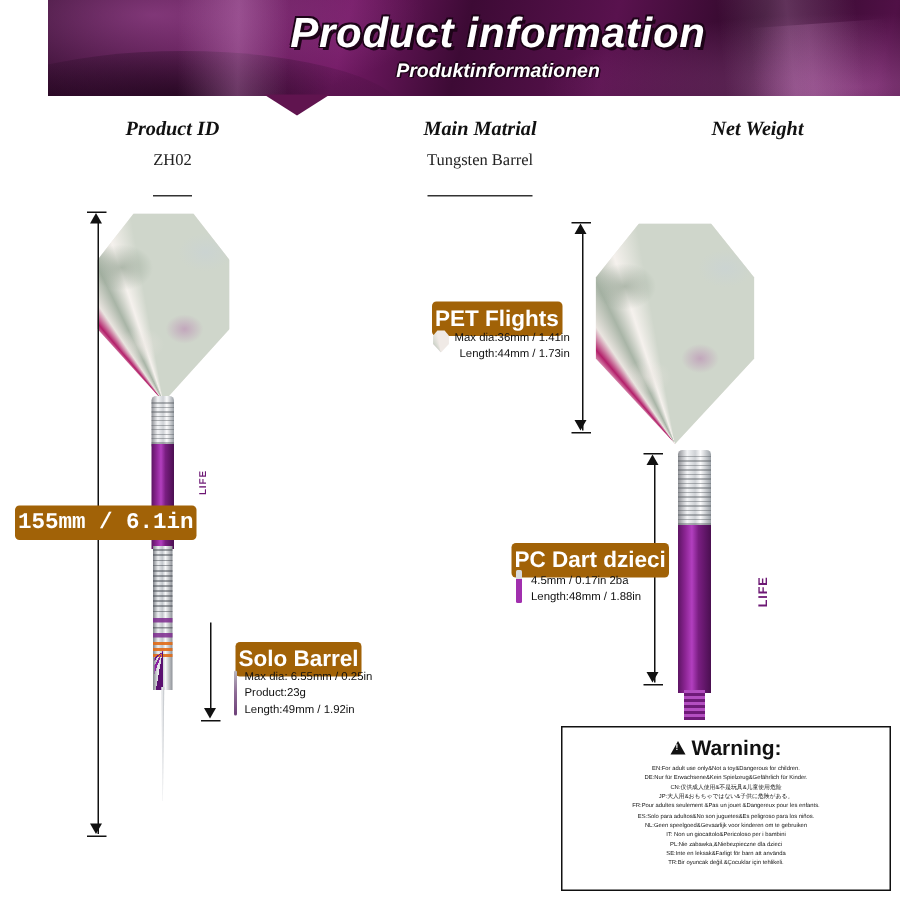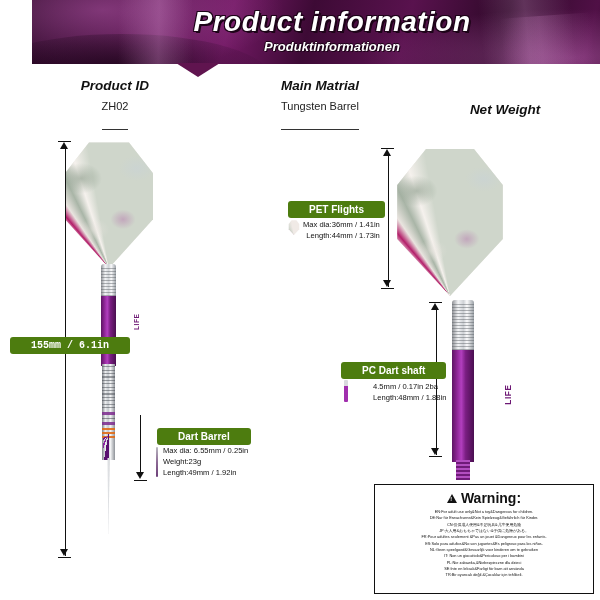--- a/index.html
+++ b/index.html
@@ -28,38 +28,38 @@
   .banner-titles{position:absolute;left:0;top:6px;width:600px;text-align:center;}
   .banner-title{font-style:italic;font-weight:bold;font-size:28px;color:#fff;letter-spacing:.5px;
     text-shadow:2px 2px 0 #1d0418, -1px -1px 0 #1d0418, 1px -1px 0 #1d0418, -1px 1px 0 #1d0418;}
   .banner-sub{margin-top:1px;font-style:italic;font-weight:bold;font-size:13px;color:#fff;
     text-shadow:1px 1px 0 #1d0418,-1px 0 0 #1d0418,0 -1px 0 #1d0418;}
   .notch{position:absolute;left:176px;top:63px;width:0;height:0;
     border-left:22px solid transparent;border-right:22px solid transparent;border-top:14px solid #60144f;}
 
   
   .specs{position:absolute;left:0;top:78px;width:600px;display:flex;}
-  .spec{flex:0 0 auto;text-align:center;}
+  .spec{flex:0 0 auto;text-align:center;font-family:Liberation Serif, serif;}
   .spec-1{width:230px;}
   .spec-2{width:180px;}
-  .spec-3{width:190px;margin-top:24px;}
+  .spec-3{width:190px;}
   .spec-label{font-style:italic;font-weight:bold;font-size:13.5px;color:#111;}
   .spec-value{margin-top:7px;font-size:11px;color:#222;display:inline-block;
     padding-bottom:17px;border-bottom:1px solid #333;}
 
   
   .dimline{position:absolute;background:#111;width:1px;}
   .arrow-up,.arrow-dn{position:absolute;width:0;height:0;border-left:4.5px solid transparent;border-right:4.5px solid transparent;}
   .arrow-up{border-bottom:7px solid #111;}
   .arrow-dn{border-top:7px solid #111;}
   .cap{position:absolute;background:#111;height:1px;width:13px;}
 
   
-  .pill{position:absolute;background:#4d7c0f;color:#fff;font-size:10px;font-weight:bold;
-    padding:3px 21px;border-radius:3px;white-space:nowrap;}
+  .pill{position:absolute;background:#a16207;color:#fff;font-size:15px;font-weight:bold;
+    padding:3px 2px;border-radius:3px;white-space:nowrap;}
   .speclines{position:absolute;font-size:7.6px;line-height:1.42;color:#111;white-space:nowrap;}
   .speclines .bar{position:absolute;left:-7px;top:1px;width:2px;height:92%;
     background:linear-gradient(#b9b9c0,#8d6a95,#6c3f78);border-radius:1px;}
 
   
   .dart-left{position:absolute;left:55px;top:140px;width:110px;height:420px;}
   .flight{position:absolute;width:100px;height:128px;
     clip-path:polygon(50% 100%, 6% 62%, 6% 26%, 30% 2%, 70% 2%, 94% 26%, 94% 62%);
     background:
       conic-gradient(from 190deg at 50% 100%,
@@ -187,25 +187,25 @@
   <div class="cap" style="left:58px;top:141px;"></div>
   <div class="arrow-up" style="left:60px;top:142px;"></div>
   <div class="dimline" style="left:64.5px;top:146px;height:410px;"></div>
   <div class="arrow-dn" style="left:60px;top:549px;"></div>
   <div class="cap" style="left:58px;top:557px;"></div>
   <div class="pill" style="left:10px;top:337px;font-family:Liberation Mono, monospace;">155mm / 6.1in</div>
 
   <div class="dimline" style="left:140px;top:415px;height:58px;"></div>
   <div class="arrow-dn" style="left:135.5px;top:472px;"></div>
   <div class="cap" style="left:133.5px;top:480px;"></div>
-  <div class="pill" style="left:157px;top:428px;">Dart Barrel</div>
+  <div class="pill" style="left:157px;top:428px;">Solo Barrel</div>
   <div class="speclines" style="left:163px;top:446px;">
     <span class="bar"></span>
     <div>Max dia: 6.55mm / 0.25in</div>
-    <div>Weight:23g</div>
+    <div>Product:23g</div>
     <div>Length:49mm / 1.92in</div>
   </div>
 
   <div class="flight-right">
     <div class="flight"></div>
   </div>
 
   <div class="cap" style="left:381px;top:148px;"></div>
   <div class="arrow-up" style="left:383px;top:149px;"></div>
   <div class="dimline" style="left:387.5px;top:153px;height:134px;"></div>
@@ -228,23 +228,23 @@
     </div>
     <div class="thread"></div>
   </div>
 
   <div class="cap" style="left:429px;top:302px;"></div>
   <div class="arrow-up" style="left:431px;top:303px;"></div>
   <div class="dimline" style="left:435.5px;top:307px;height:148px;"></div>
   <div class="arrow-dn" style="left:431px;top:448px;"></div>
   <div class="cap" style="left:429px;top:456px;"></div>
 
-  <div class="pill" style="left:341px;top:362px;">PC Dart shaft</div>
+  <div class="pill" style="left:341px;top:362px;">PC Dart dzieci</div>
   <div class="thumb-shaft" style="left:344px;top:380px;"></div>
-  <div class="speclines" style="left:354px;top:382px;margin-left:19px;">
+  <div class="speclines" style="left:354px;top:382px;">
     <div>4.5mm / 0.17in 2ba</div>
     <div>Length:48mm / 1.88in</div>
   </div>
 
   <div class="warn">
     <div class="warn-head">
       <span class="warn-tri"></span>
       <span class="warn-title">Warning:</span>
     </div>
     <div class="warn-lines">

